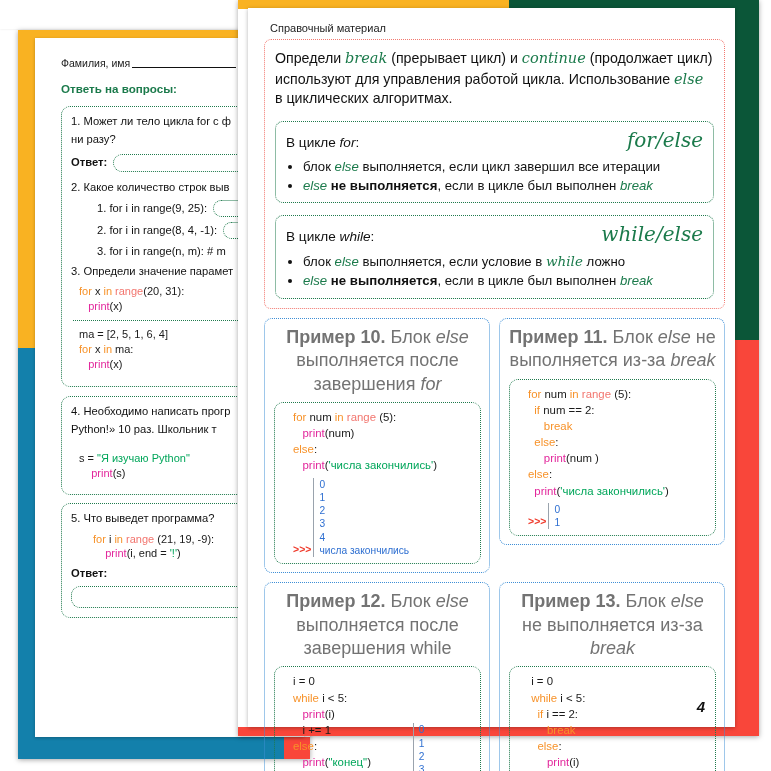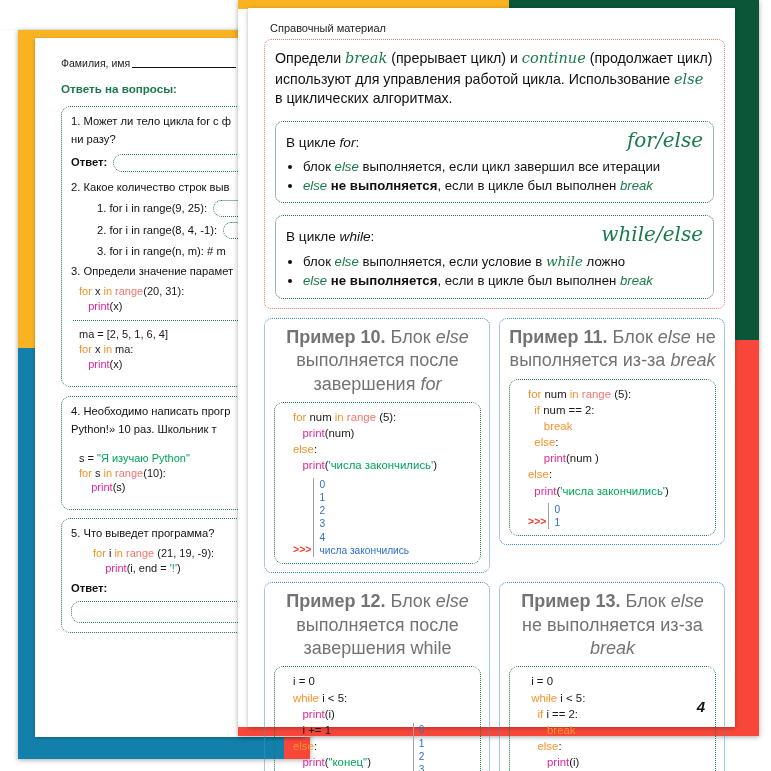--- a/index.html
+++ b/index.html
@@ -132,21 +132,20 @@
             <div><span class="k">for</span> <span class="nm">x</span> <span class="k">in</span> <span class="nm">ma:</span></div>
             <div>&nbsp;&nbsp;&nbsp;<span class="fn">print</span><span class="nm">(x)</span></div>
           </div>
         </div>
 
         <div class="qbox" style="position:relative;">
           <div class="qline">4. Необходимо написать прогр</div>
           <div class="qline">Python!» 10 раз. Школьник т</div>
           <div class="codeblk" style="margin-top:14px;">
             <div><span class="nm">s = </span><span class="st">"Я изучаю Python"</span></div>
-            <div><span class="k">for</span> <span class="nm">s</span> <span class="k">in</span> <span class="bi">range</span><span class="nm">(10):</span></div>
             <div>&nbsp;&nbsp;&nbsp;&nbsp;<span class="fn">print</span><span class="nm">(s)</span></div>
           </div>
           <span class="circ" style="position:absolute;right:14px;bottom:22px;"></span>
         </div>
 
         <div class="qbox" style="margin-top:8px;">
           <div class="qline">5. Что выведет программа?</div>
           <div class="codeblk" style="margin-left:22px;">
             <div><span class="k">for</span> <span class="nm">i</span> <span class="k">in</span> <span class="bi">range</span> <span class="nm">(21, 19, -9):</span></div>
             <div>&nbsp;&nbsp;&nbsp;&nbsp;<span class="fn">print</span><span class="nm">(i, end = </span><span class="st">'!'</span><span class="nm">)</span></div>

